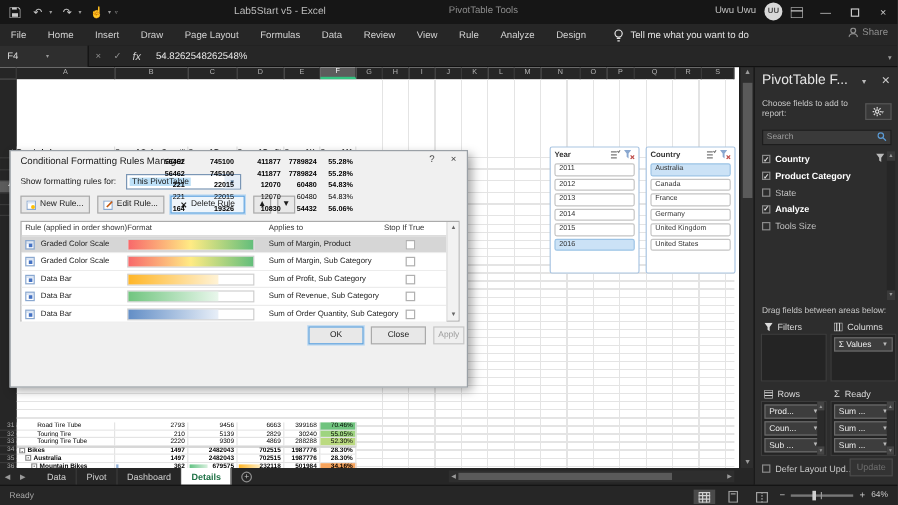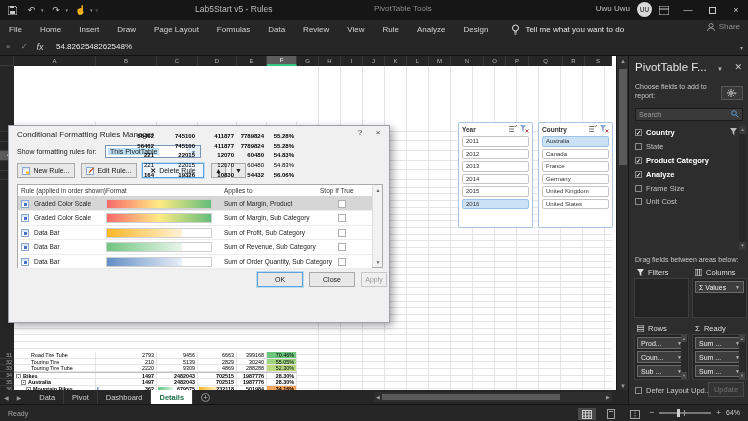--- a/index.html
+++ b/index.html
@@ -176,21 +176,21 @@
           </svg>
       </span>
       <span class="ic">↶</span>
         <span class="caret">▾</span>
       <span class="ic">↷</span>
         <span class="caret">▾</span>
       <span class="ic">☝</span>
         <span class="caret">▾</span>
       <span class="caret">▿</span>
     </div>
-    <span id="tb-title">Lab5Start v5 - Rules</span>
+    <span id="tb-title">Lab5Start v5 - Excel</span>
     <span id="tb-context">PivotTable Tools</span>
     <span id="tb-user">Uwu Uwu</span>
     <span id="tb-avatar">UU</span>
     <span class="wctl" id="ribbon-disp">
       <svg width="10" height="9" viewBox="0 0 10 9">
           <rect x="0" y="0" width="10" height="9" fill="none" stroke="#c9c9c9"></rect>
           <line x1="0" y1="3" x2="10" y2="3" stroke="#c9c9c9"></line>
         </svg>
     </span>
     <span class="wctl" id="btn-min">—</span>
@@ -226,20 +226,24 @@
   </div>
   <div id="share">
     <svg width="8" height="8" viewBox="0 0 8 8">
         <circle cx="4" cy="2.5" r="2" fill="none" stroke="#8f8f8f"></circle>
         <path d="M0.5 8 a3.5 3 0 0 1 7 0" fill="none" stroke="#8f8f8f"></path>
       </svg>
     <span>Share</span>
   </div>
 
   <div class="abs" id="fbar">
+    <span id="namebox">
+        <span>F4</span>
+        <span class="caret">▾</span>
+      </span>
     <span class="fico">×</span>
     <span class="fico">✓</span>
     <span class="fico" id="fx">fx</span>
     <span id="fvalue">54.8262548262548%</span>
   </div>
   <span id="fbar-exp">▾</span>
 
   <div class="abs" id="sheet">
     <div class="abs" id="corner"></div>
     <div id="colheads">
@@ -562,39 +566,35 @@
       </span>
     </span>
     <div id="fp-list">
         <div class="fitem on">
           <span class="fcheck">✓</span>
           <span>Country</span>
           <span class="ffilter"><svg width="7" height="7" viewBox="0 0 8 8">
               <path d="M0 0h8L5 4v4L3 6.5V4z" fill="#bbb"></path>
             </svg></span>
         </div>
+        <div class="fitem on">
+          <span class="fcheck">✓</span>
+          <span>Product Category</span>
+        </div>
         <div class="fitem">
           <span class="fcheck"></span>
           <span>State</span>
         </div>
         <div class="fitem on">
           <span class="fcheck">✓</span>
-          <span>Product Category</span>
-        </div>
-        <div class="fitem on">
-          <span class="fcheck">✓</span>
           <span>Analyze</span>
         </div>
         <div class="fitem">
           <span class="fcheck"></span>
-          <span>Frame Size</span>
-        </div>
-        <div class="fitem">
-          <span class="fcheck"></span>
-          <span>Unit Cost</span>
+          <span>Tools Size</span>
         </div>
       </div>
     <div id="fp-list-scroll">
       <span class="fls" style="top:0;">▲</span>
       <span class="fls" style="bottom:0;">▼</span>
     </div>
     <span id="fp-drag">Drag fields between areas below:</span>
 
     <span class="area-label" style="left:8px;top:212px;">
       <svg width="7" height="7" viewBox="0 0 8 8">

